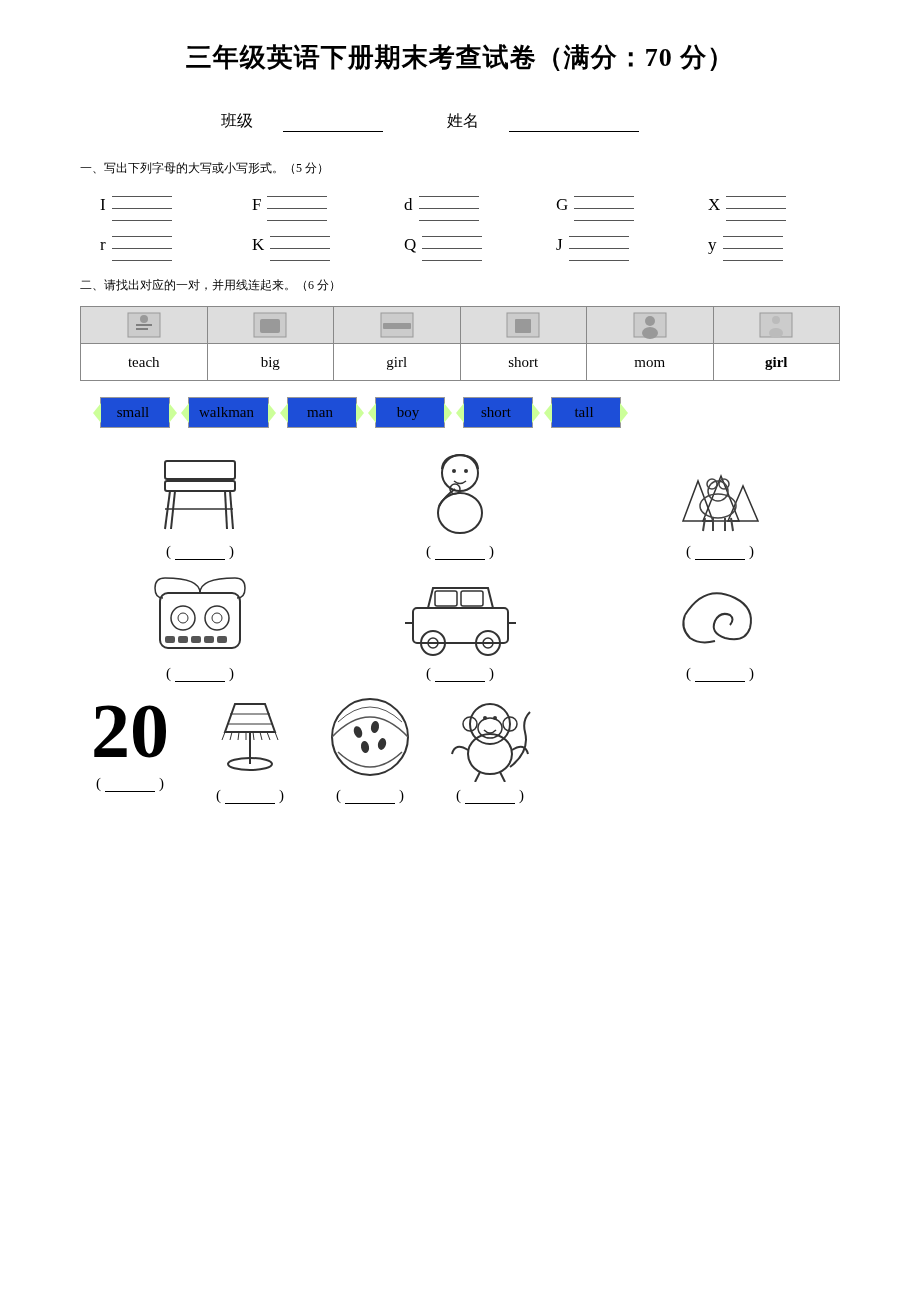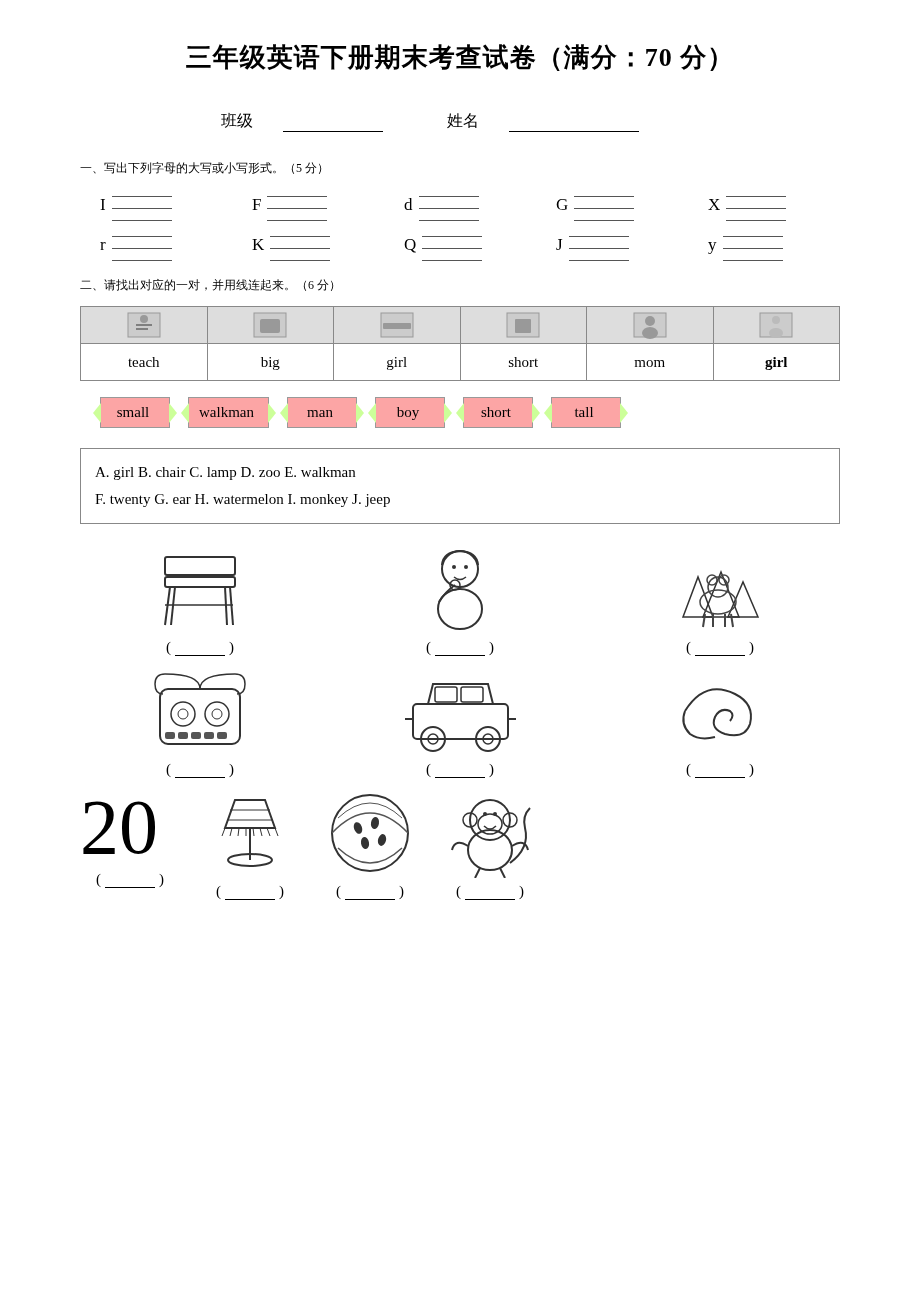--- a/index.html
+++ b/index.html
@@ -99,21 +99,21 @@
       min-height: 32px;
     }
     
     .sticky-row {
       display: flex;
       gap: 18px;
       margin: 16px 0 18px 20px;
       flex-wrap: wrap;
     }
     .sticky-tag {
-      background: #fca5a5;
+      background: #1d4ed8;
       border: 1px solid #999;
       padding: 6px 14px 6px 10px;
       font-size: 15px;
       position: relative;
       min-width: 70px;
       text-align: center;
     }
     .sticky-tag::before {
       content: '';
       position: absolute;
@@ -374,24 +374,20 @@
     <div class="sticky-tag">walkman</div>
     <div class="sticky-tag">man</div>
     <div class="sticky-tag">boy</div>
     <div class="sticky-tag">short</div>
     <div class="sticky-tag">tall</div>
   </div>
 </div>
 
 <div>
 
-  <div class="vocab-box">
-    <div>A. girl  B. chair  C. lamp  D. zoo  E. walkman</div>
-    <div>F. twenty G. ear  H. watermelon  I. monkey  J. jeep</div>
-  </div>
 
   <div class="img-grid">
 
     <div class="img-item">
       <div class="img-placeholder">
         <svg width="110" height="85">
 
           <rect x="20" y="30" width="70" height="10" fill="none" stroke="#333" stroke-width="2" rx="2"></rect>
 
           <rect x="20" y="10" width="70" height="18" fill="none" stroke="#333" stroke-width="2" rx="2"></rect>
@@ -532,21 +528,21 @@
         <span>(</span>
           <span class="blank-fill">&nbsp;</span>
           <span>)</span>
       </div>
     </div>
   </div>
 
   <div style="display:flex; align-items:flex-start; gap:20px; margin-top:10px;">
 
     <div class="bottom-item">
-      <div style="font-size:78px; font-weight:normal; line-height:1; width:100px; ">20</div>
+      <div style="font-size:78px; font-weight:bold; line-height:1; width:100px; text-align:center;">20</div>
       <div class="blank-line">
         <span>(</span>
           <span class="blank-fill">&nbsp;</span>
           <span>)</span>
       </div>
     </div>
 
     <div class="bottom-item">
       <div class="img-placeholder" style="width:100px; height:90px;">
         <svg width="100" height="90">

